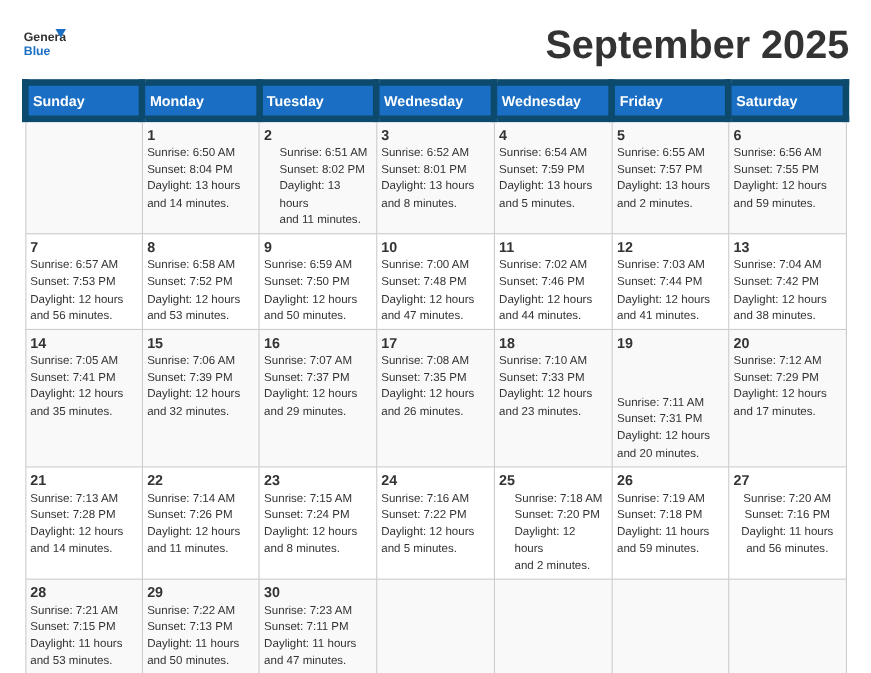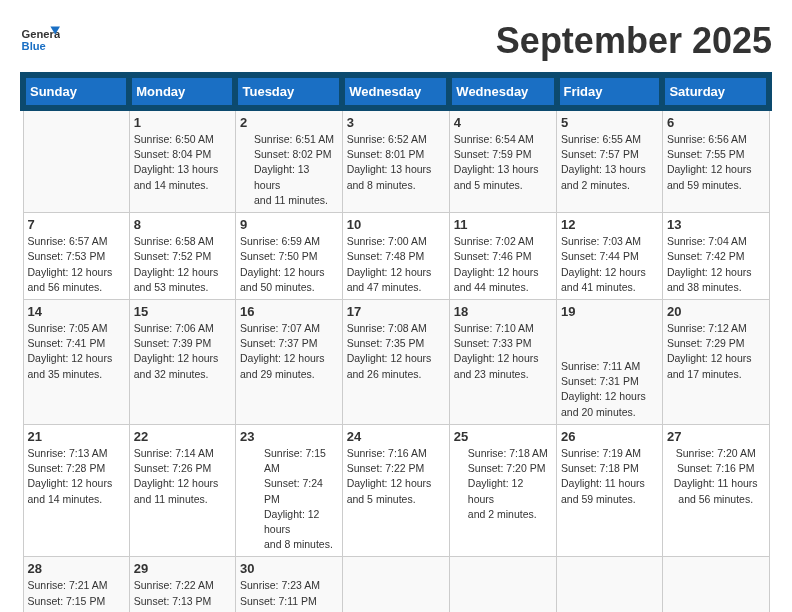--- a/index.html
+++ b/index.html
@@ -264,21 +264,21 @@
         </td>
         <td>
           <span class="day-number">22</span>
           <div class="day-info" style="white-space: pre-line;">Sunrise: 7:14 AM
 Sunset: 7:26 PM
 Daylight: 12 hours
 and 11 minutes.</div>
         </td>
         <td>
           <span class="day-number">23</span>
-          <div class="day-info" style="white-space: pre-line; margin-left: 24px;">Sunrise: 7:15 AM
+          <div class="day-info" style="white-space: pre-line;">Sunrise: 7:15 AM
 Sunset: 7:24 PM
 Daylight: 12 hours
 and 8 minutes.</div>
         </td>
         <td>
           <span class="day-number">24</span>
           <div class="day-info" style="white-space: pre-line;">Sunrise: 7:16 AM
 Sunset: 7:22 PM
 Daylight: 12 hours
 and 5 minutes.</div>

